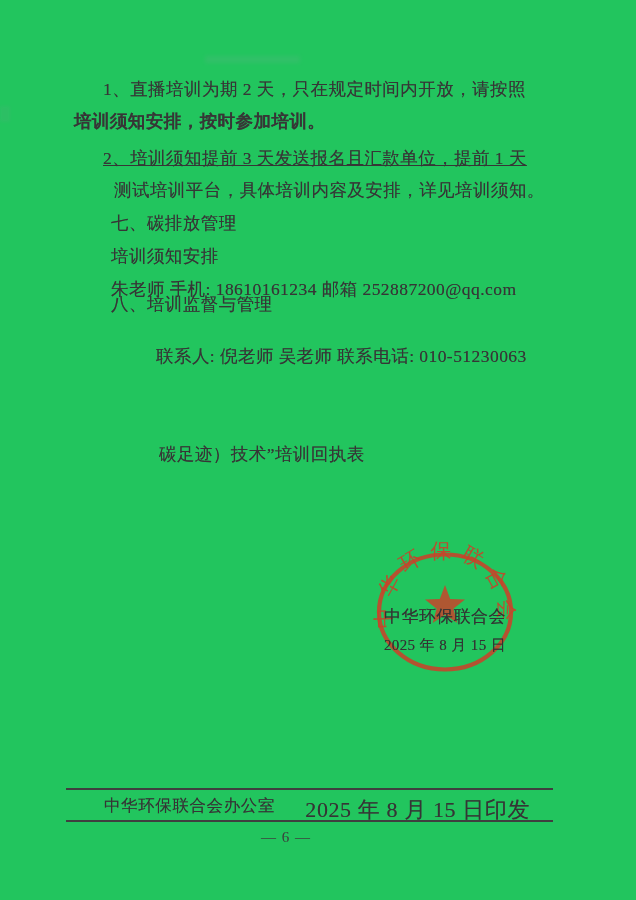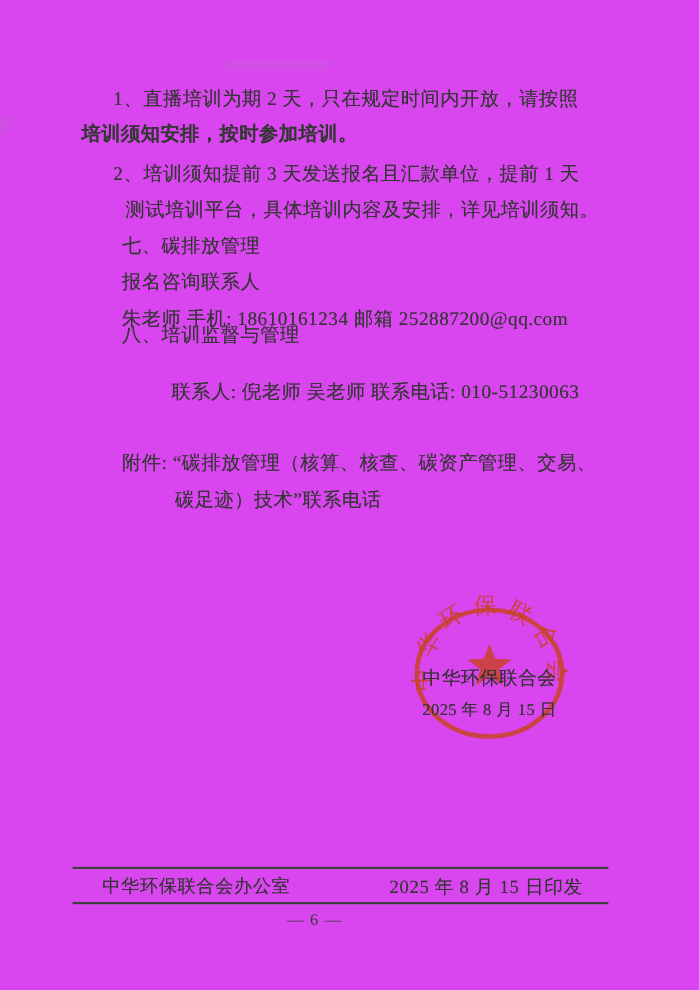--- a/index.html
+++ b/index.html
@@ -1,36 +1,36 @@
 <!DOCTYPE html>
 <html><head>
 <meta charset="utf-8">
 <style>
   html,body{margin:0;padding:0;background:#e8e8e8;}
   .page{
     position:relative;
     width:636px;height:900px;
     margin:0 auto;
-    background:#d946ef;
+    background:#22c55e;
     overflow:hidden;
     font-family:"Liberation Serif","DejaVu Serif",serif;
   }
   
   .bline{
     position:absolute;
     white-space:nowrap;
     font-size:17.5px;
     line-height:22px;
     color:#363636;
     letter-spacing:0.45px;
     text-shadow:0 0 0.5px rgba(60,60,60,0.65);
   }
   .l0{left:103px;top:78px;}
   .l1{left:74px; top:110px;font-weight:bold;}
-  .l2{left:103px;top:147px;}
+  .l2{left:103px;top:147px;text-decoration:underline;}
   .l3{left:74px; top:179px;margin-left:40px;}
   .l4{left:111px;top:212px;}
   .l5{left:111px;top:245px;}
   .l6{left:111px;top:278px;text-align:center;}
   .l7{left:111px;top:293px;}
   .l8{left:111px;top:345px;margin-left:45px;}
   .l9{left:111px;top:409px;}
   .l10{left:159px;top:443px;}
 
   
@@ -54,27 +54,27 @@
     position:absolute;left:351px;top:636px;width:188px;
     text-align:center;font-size:15px;color:#333;letter-spacing:0.4px;
     white-space:nowrap;text-shadow:0 0 0.5px rgba(50,50,50,0.6);
   }
 
   
   .rule{position:absolute;left:66px;width:487px;height:2px;background:#3f3f3f;}
   .rule-top{top:788px;}
   .rule-bottom{top:820px;}
   .footer-office{
-    position:absolute;left:93px;top:795px;
+    position:absolute;left:104px;top:795px;
     font-size:16.5px;color:#353535;letter-spacing:0.6px;white-space:nowrap;
     text-shadow:0 0 0.5px rgba(60,60,60,0.6);
   }
   .footer-date{
     position:absolute;right:106px;top:795px;
-    font-size:17px;color:#353535;letter-spacing:0.6px;white-space:nowrap;
+    font-size:22px;color:#353535;letter-spacing:0.6px;white-space:nowrap;
     text-shadow:0 0 0.5px rgba(60,60,60,0.6);
   }
   .page-num{
     position:absolute;left:246px;top:829px;width:80px;
     text-align:center;font-size:15px;color:#3c3c3c;letter-spacing:1px;
     white-space:nowrap;
   }
 </style>
 </head>
 <body>
@@ -82,26 +82,25 @@
 <div class="page">
 
   <div class="smudge-a"></div>
   <div class="smudge-b"></div>
 
   <div class="bline l0">1、直播培训为期 2 天，只在规定时间内开放，请按照</div>
   <div class="bline l1">培训须知安排，按时参加培训。</div>
   <div class="bline l2">2、培训须知提前 3 天发送报名且汇款单位，提前 1 天</div>
   <div class="bline l3">测试培训平台，具体培训内容及安排，详见培训须知。</div>
   <div class="bline l4">七、碳排放管理</div>
-  <div class="bline l5">报名咨询联系人</div>
+  <div class="bline l5">培训须知安排</div>
   <div class="bline l6">朱老师 手机: 18610161234 邮箱 252887200@qq.com</div>
   <div class="bline l7">八、培训监督与管理</div>
   <div class="bline l8">联系人: 倪老师  吴老师  联系电话: 010-51230063</div>
-  <div class="bline l9">附件: “碳排放管理（核算、核查、碳资产管理、交易、</div>
-  <div class="bline l10">碳足迹）技术”联系电话</div>
+  <div class="bline l10">碳足迹）技术”培训回执表</div>
 
   <svg class="seal-svg" viewBox="0 0 180 180">
     <ellipse cx="90" cy="90" rx="66" ry="57.5" fill="none" stroke="#c8432a" stroke-width="4.2" opacity="0.88"></ellipse>
     <path id="sealArc" d="M 46,122 A 54.4,54.4 0 1 1 134,122" fill="none"></path>
     <text font-size="21" fill="#c8432a" opacity="0.9" letter-spacing="8" font-family="Liberation Serif, DejaVu Serif, serif">
       <textPath href="#sealArc" startOffset="18">中华环保联合会</textPath>
     </text>
     <polygon points="90,63 95.2,76.9 110,77.5 98.4,86.7 102.3,101 90,92.8 77.7,101 81.6,86.7 70,77.5 84.8,76.9" fill="#c8432a" opacity="0.85"></polygon>
   </svg>
   <div class="seal-org">中华环保联合会</div>

